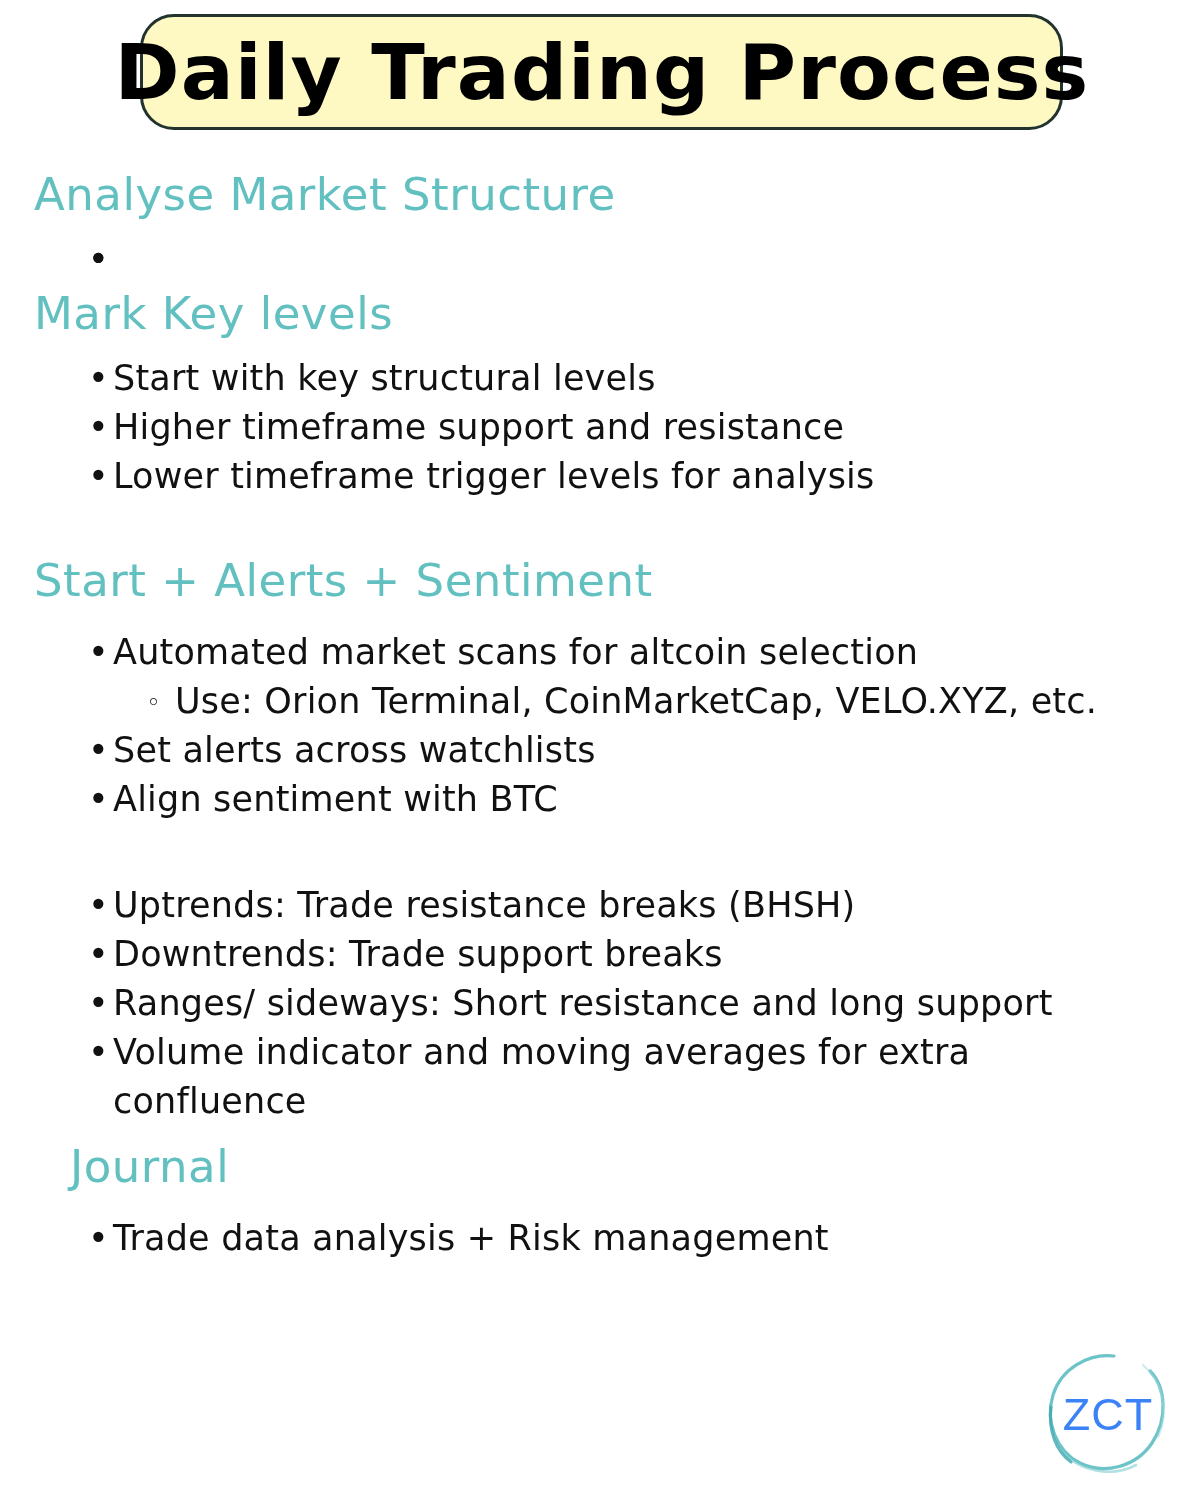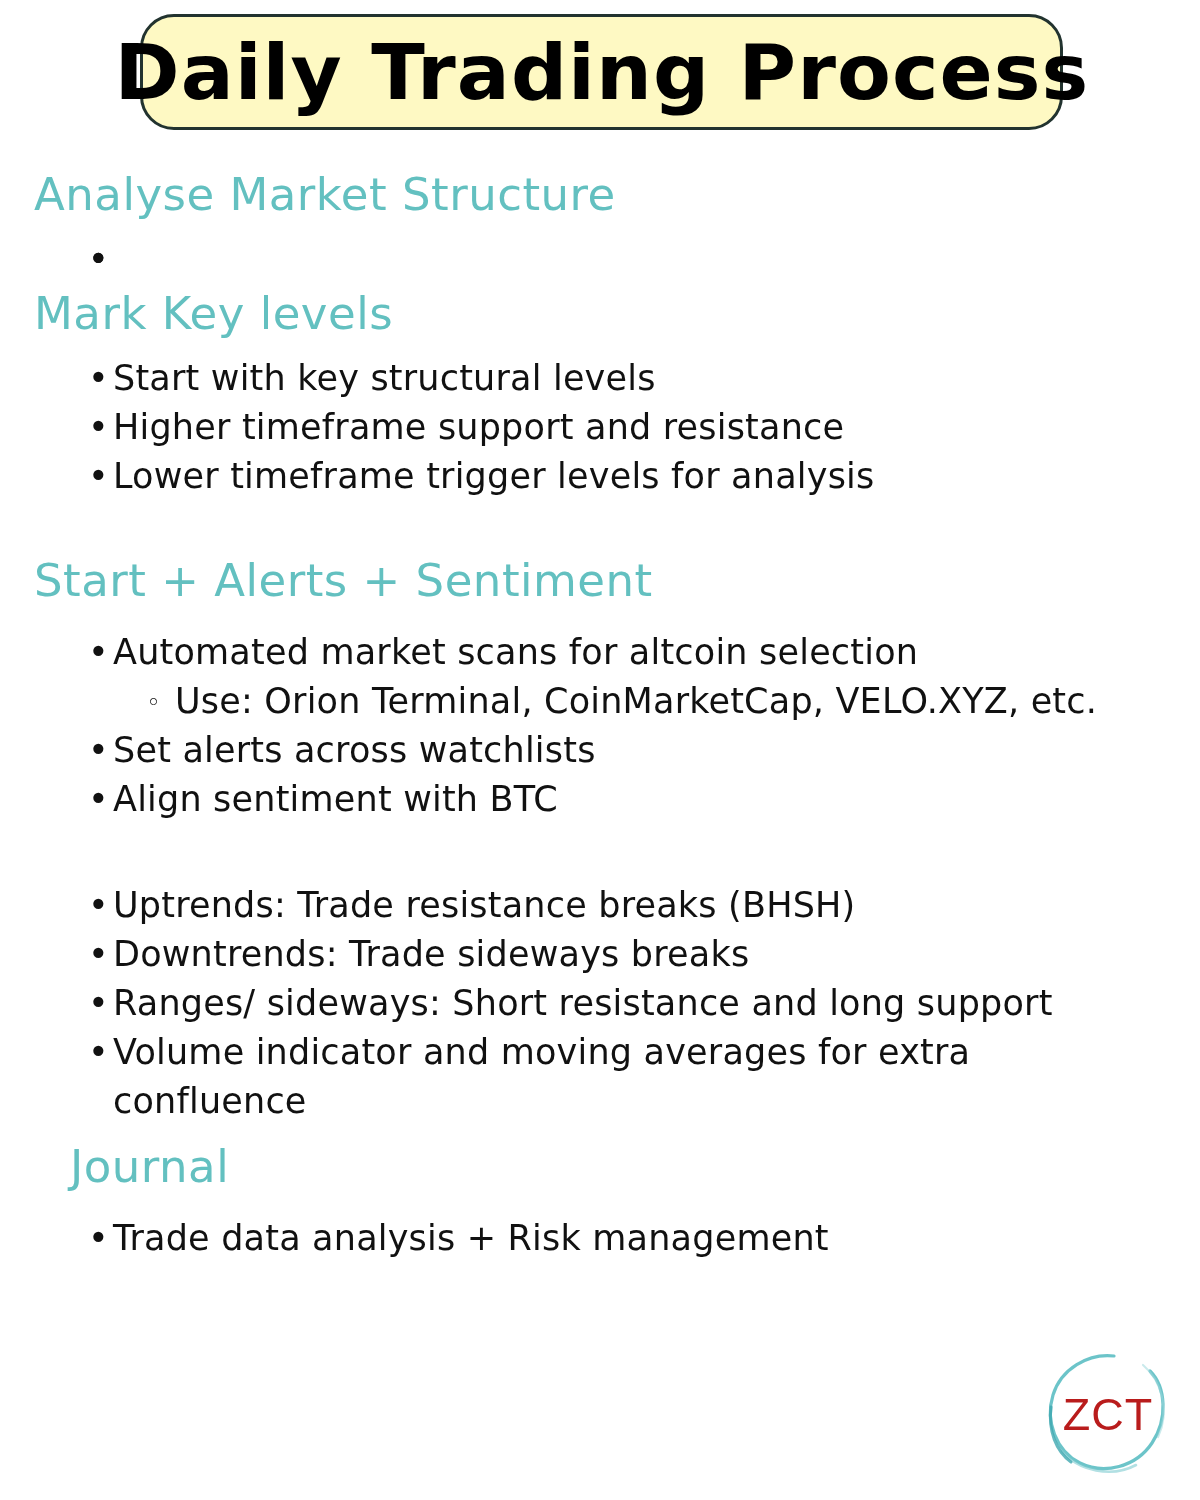--- a/index.html
+++ b/index.html
@@ -130,21 +130,21 @@
     left: 0;
     top: 0;
     width: 140px;
     height: 140px;
     display: flex;
     align-items: center;
     justify-content: center;
     font-family: "Liberation Sans", sans-serif;
     font-size: 45px;
     font-weight: normal;
-    color: #b91c1c;
+    color: #3b82f6;
     letter-spacing: 1px;
   }
 </style>
 </head>
 <body>
 
 <div class="title-banner">
   <div class="title-text">Daily Trading Process</div>
 </div>
 
@@ -213,21 +213,21 @@
 
   <div class="section">
     <div class="gap-head"></div>
     <ul class="bullets">
       <li class="bullet">
         <span class="marker">•</span>
         <span>Uptrends: Trade resistance breaks (BHSH)</span>
       </li>
       <li class="bullet">
         <span class="marker">•</span>
-        <span>Downtrends: Trade sideways breaks</span>
+        <span>Downtrends: Trade support breaks</span>
       </li>
       <li class="bullet">
         <span class="marker">•</span>
         <span>Ranges/ sideways: Short resistance and long support</span>
       </li>
       <li class="bullet">
         <span class="marker">•</span>
         <span>Volume indicator and moving averages for extra confluence</span>
       </li>
     </ul>

